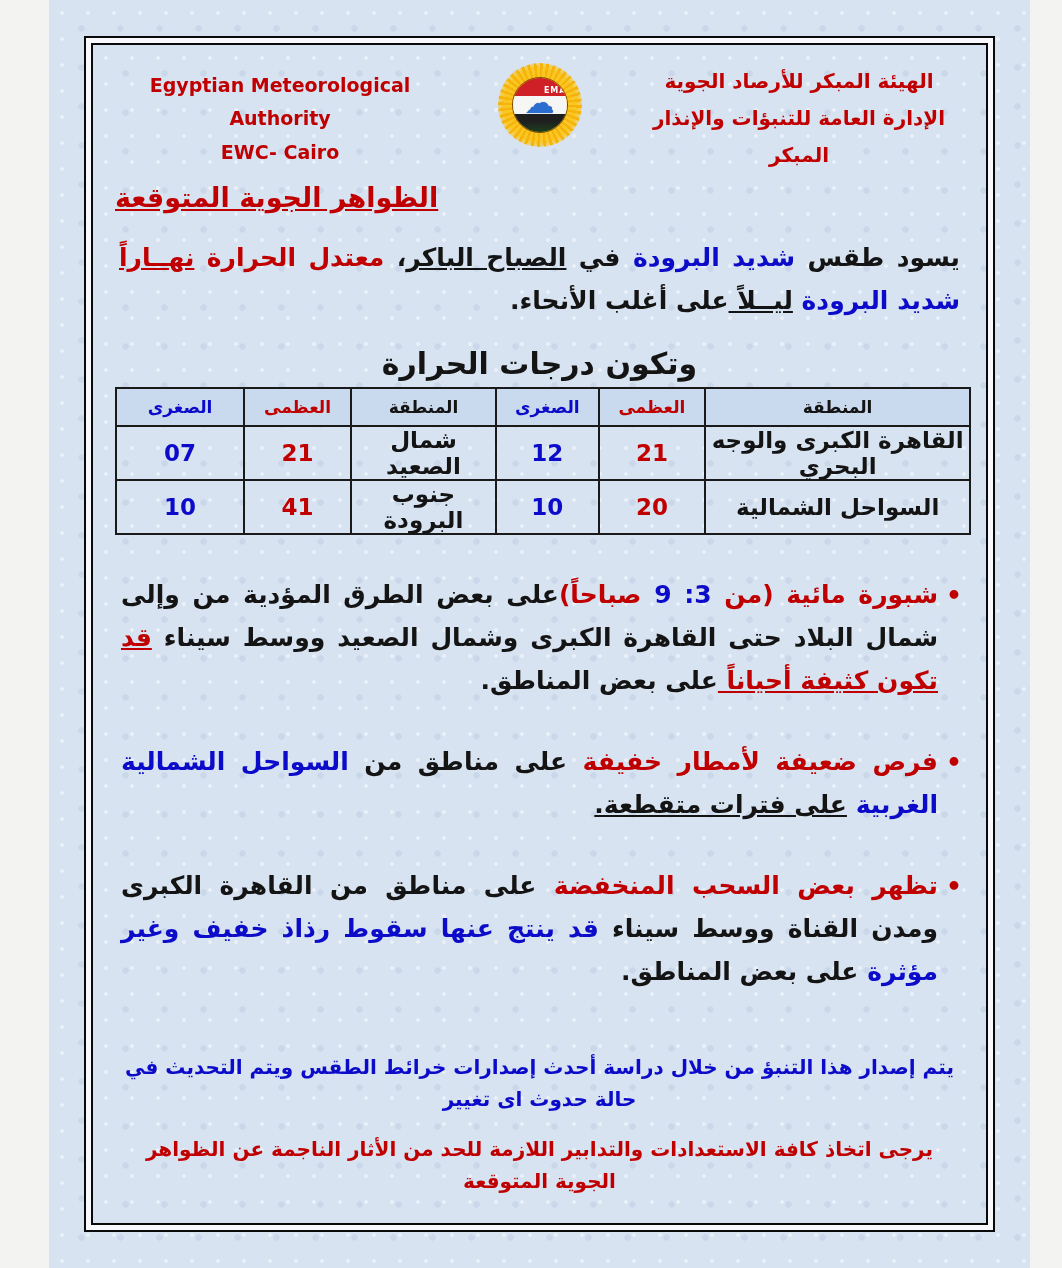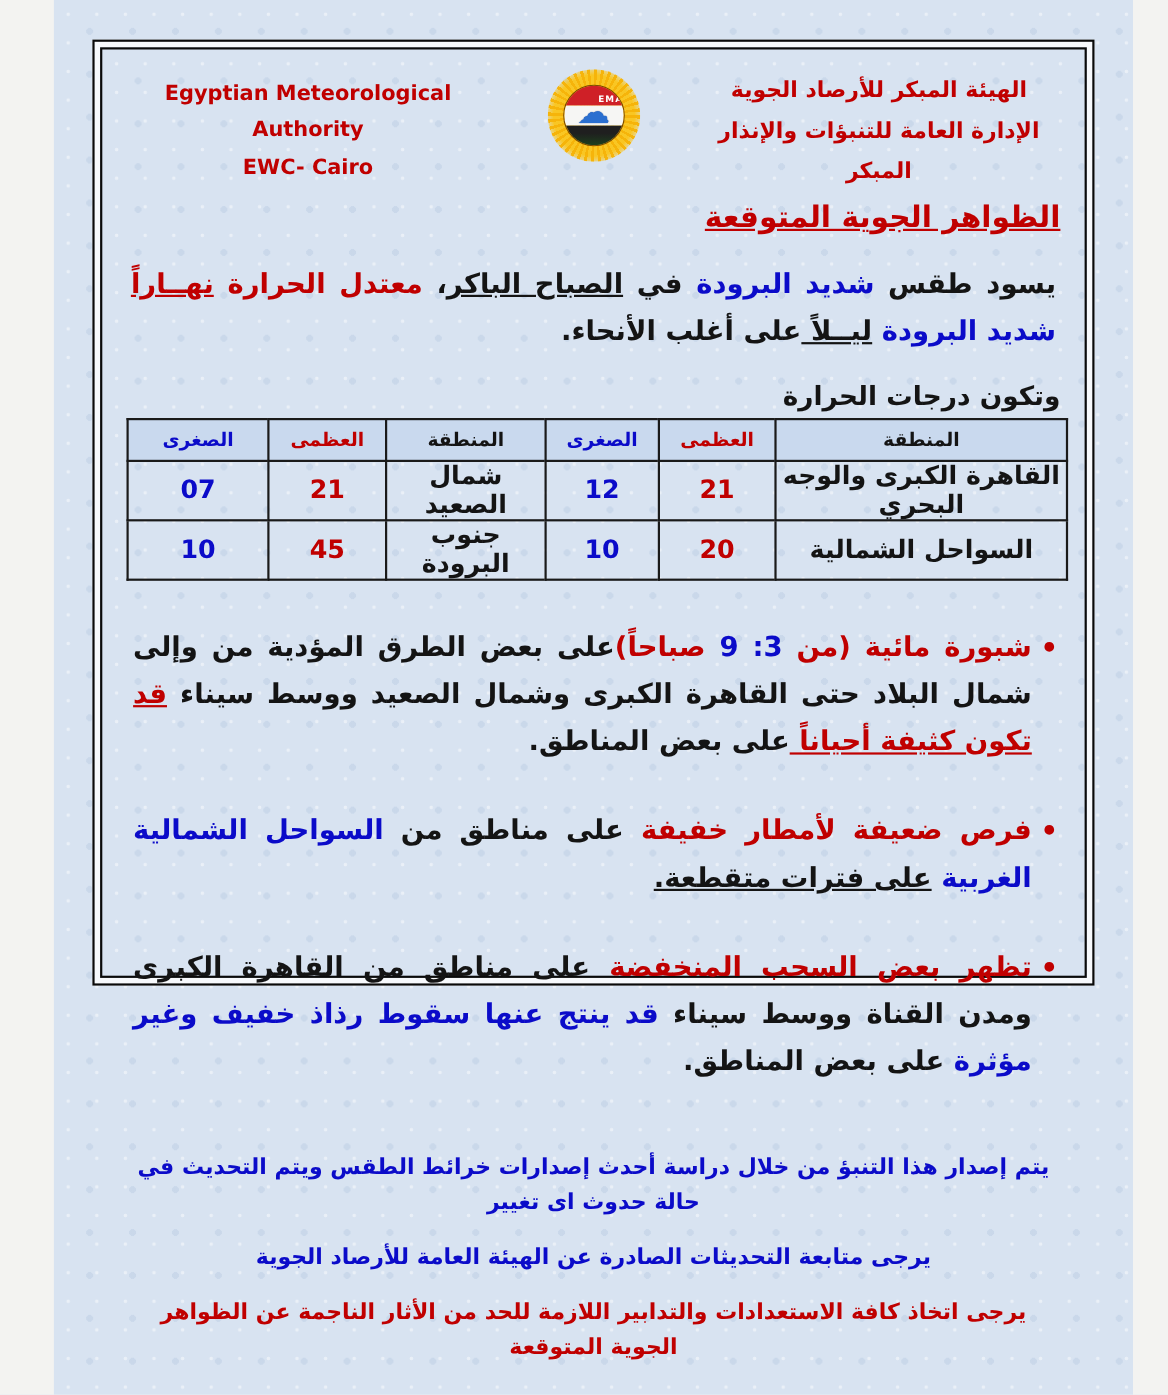--- a/index.html
+++ b/index.html
@@ -15,21 +15,21 @@
     width:981px; height:1268px;
     background-color:#d8e3f1;
     background-image:
       radial-gradient(rgba(255,255,255,.45) 9%, rgba(255,255,255,0) 10%),
       radial-gradient(rgba(168,190,218,.30) 11%, rgba(168,190,218,0) 12%);
     background-size:26px 26px, 39px 39px;
     background-position:0 0, 13px 9px;
   }
   .frame-outer {
     position:absolute; left:35px; top:36px;
-    width:911px; height:860px;
+    width:911px; height:1196px;
     border:2px solid #0a0a0a;
     background:#f7f9fc;
     padding:5px;
   }
   .frame-inner {
     width:100%; height:100%;
     border:2.5px solid #0a0a0a;
     background-color:#d8e3f1;
     background-image:
       radial-gradient(rgba(255,255,255,.45) 9%, rgba(255,255,255,0) 10%),
@@ -61,33 +61,33 @@
   .band-red span { font-size:8px; color:#ffffff; letter-spacing:1px; line-height:1.9; }
   .band-white { height:33%; background:#f6f6f4; position:relative; }
   .band-black { height:33%; background:linear-gradient(#1f1f1f 40%, #1d3f1d); }
   .cloud {
     position:absolute; left:50%; top:50%; transform:translate(-50%,-58%);
     font-size:30px; color:#2a6fd0; line-height:1;
     text-shadow:0 0 1px #14408f;
   }
 
   
-  .title-block { text-align:right; margin-top:8px; }
+  .title-block { text-align:left; margin-top:8px; }
   .title-main { font-size:27px; text-decoration:underline; display:inline-block; }
   .title-date { font-size:25px; text-decoration:underline; margin-top:12px; }
 
   
   .intro {
     direction:rtl; text-align:justify;
     font-size:25px; line-height:1.7;
     margin:24px 4px 0 4px;
   }
 
   
-  .tbl-caption { text-align:right; font-size:24px; margin-top:24px; }
+  .tbl-caption { text-align:center; font-size:30px; margin-top:24px; }
   table {
     width:856px; margin:6px auto 0 auto;
     border-collapse:collapse; direction:rtl;
   }
   th, td { border:2px solid #1a1a1a; text-align:center; vertical-align:middle; }
   th { height:38px; font-size:17px; }
   td { height:45px; font-size:23px; }
   .c-region1 { width:31%; }
   .c-max1 { width:12.5%; }
   .c-min1 { width:12%; }
@@ -165,39 +165,38 @@
             <td style="color: rgb(11, 11, 201);">12</td>
             <td style="color: rgb(20, 20, 20);">شمال الصعيد</td>
             <td style="color: rgb(192, 0, 0);">21</td>
             <td style="color: rgb(11, 11, 201);">07</td>
           </tr>
           <tr>
             <td style="color: rgb(20, 20, 20);">السواحل الشمالية</td>
             <td style="color: rgb(192, 0, 0);">20</td>
             <td style="color: rgb(11, 11, 201);">10</td>
             <td style="color: rgb(20, 20, 20);">جنوب البرودة</td>
-            <td style="color: rgb(192, 0, 0);">45</td>
+            <td style="color: rgb(192, 0, 0);">41</td>
             <td style="color: rgb(11, 11, 201);">10</td>
           </tr>
         </tbody>
       </table>
 
       <p class="bullet">
         <span class="marker" style="color: rgb(192, 0, 0);">•</span><span style="color: rgb(192, 0, 0);">شبورة مائية (من </span><span style="color: rgb(11, 11, 201);">3: 9</span><span style="color: rgb(192, 0, 0);"> صباحاً)</span><span style="color: rgb(20, 20, 20);">على بعض الطرق المؤدية من وإلى شمال البلاد حتى القاهرة الكبرى وشمال الصعيد ووسط سيناء </span><span class="u" style="color: rgb(192, 0, 0);">قد تكون كثيفة أحياناً </span><span style="color: rgb(20, 20, 20);">على بعض المناطق.</span>
       </p>
 
       <p class="bullet">
         <span class="marker" style="color: rgb(192, 0, 0);">•</span><span style="color: rgb(192, 0, 0);">فرص ضعيفة لأمطار خفيفة </span><span style="color: rgb(20, 20, 20);">على مناطق من </span><span style="color: rgb(11, 11, 201);">السواحل الشمالية الغربية </span><span style="color: rgb(20, 20, 20); text-decoration: underline;">على فترات متقطعة.</span>
       </p>
 
       <p class="bullet">
         <span class="marker" style="color: rgb(192, 0, 0);">•</span><span style="color: rgb(192, 0, 0);">تظهر بعض السحب المنخفضة </span><span style="color: rgb(20, 20, 20);">على مناطق من القاهرة الكبرى ومدن القناة ووسط سيناء </span><span style="color: rgb(11, 11, 201);">قد ينتج عنها سقوط رذاذ خفيف وغير مؤثرة </span><span style="color: rgb(20, 20, 20);">على بعض المناطق.</span>
       </p>
 
       <div class="footer">
         <div class="fline" style="color: rgb(11, 11, 201);">يتم إصدار هذا التنبؤ من خلال دراسة أحدث إصدارات خرائط الطقس ويتم التحديث في حالة حدوث اى تغيير</div>
-        <div class="fline" style="color: rgb(11, 11, 201);">يرجى متابعة التحديثات الصادرة عن الهيئة العامة للأرصاد الجوية</div>
         <div class="fline fline3" style="color: rgb(192, 0, 0);">يرجى اتخاذ كافة الاستعدادات والتدابير اللازمة للحد من الأثار الناجمة عن الظواهر الجوية المتوقعة</div>
       </div>
 
     </div>
   </div>
 </div>
 
 </body></html>

